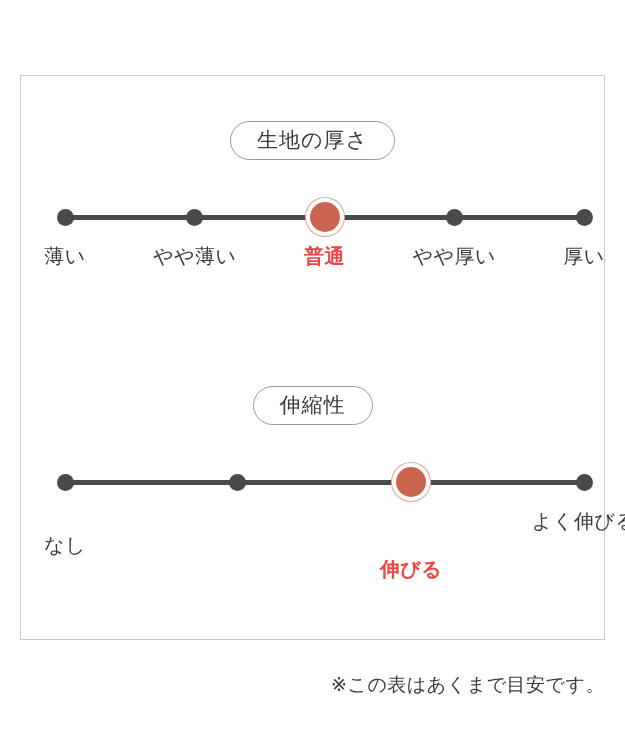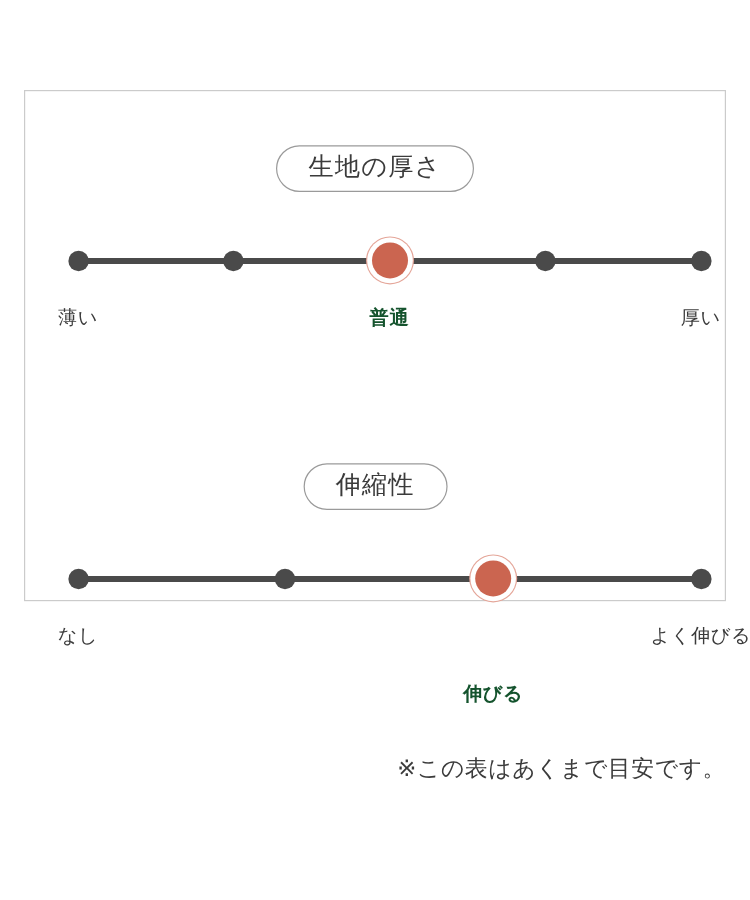--- a/index.html
+++ b/index.html
@@ -13,21 +13,21 @@
     font-family: "Liberation Sans", "DejaVu Sans", sans-serif;
     overflow: hidden;
     position: relative;
   }
 
   #spec-card {
     position: absolute;
     left: 20px;
     top: 75px;
     width: 585px;
-    height: 426px;
+    height: 565px;
     box-sizing: border-box;
     border: 1px solid #cbcbcb;
     background: #ffffff;
   }
 
   
   .scale-block {
     position: absolute;
     left: 0;
     width: 100%;
@@ -105,38 +105,38 @@
   }
   .labels-inner {
     position: absolute;
     left: 44px;
     right: 20px;
     top: 0;
     bottom: 0;
   }
   .label {
     position: absolute;
-    top: 16px;
+    top: 4px;
     transform: translateX(-50%);
     white-space: nowrap;
-    font-size: 16px;
+    font-size: 20px;
     line-height: 1.2;
     color: #3b3b3b;
     letter-spacing: 0.5px;
   }
   .label.active {
     font-weight: bold;
-    color: #14532d;
+    color: #ef4444;
   }
 
   
   #footnote {
     position: absolute;
     right: 20px;
-    top: 628px;
+    top: 672px;
     font-size: 19px;
     color: #3b3b3b;
     letter-spacing: 0.5px;
     white-space: nowrap;
   }
 </style>
 </head>
 <body>
 
 <div id="spec-card">
@@ -151,42 +151,44 @@
         <span class="dot" style="left:0%;"></span>
         <span class="dot" style="left:25%;"></span>
         <span class="dot active" style="left:50%;"></span>
         <span class="dot" style="left:75%;"></span>
         <span class="dot" style="left:100%;"></span>
       </div>
     </div>
     <div class="labels">
       <div class="labels-inner">
         <span class="label" style="left:0%;">薄い</span>
+        <span class="label" style="left:25%;">やや薄い</span>
         <span class="label active" style="left:50%;">普通</span>
+        <span class="label" style="left:75%;">やや厚い</span>
         <span class="label" style="left:100%;text-align:right;">厚い</span>
       </div>
     </div>
   </div>
 
   <div class="scale-block block-1">
     <div class="pill-row">
       <span class="pill">伸縮性</span>
     </div>
     <div class="track-wrap" style="margin-top:34px;">
       <div class="track-inner">
         <div class="track-line"></div>
         <span class="dot" style="left:0%;"></span>
         <span class="dot" style="left:33.333%;"></span>
         <span class="dot active" style="left:66.666%;"></span>
         <span class="dot" style="left:100%;"></span>
       </div>
     </div>
     <div class="labels">
       <div class="labels-inner">
-        <span class="label" style="left:0%;">なし</span>
+        <span class="label" style="left:0%;margin-top:24px;">なし</span>
         <span class="label active" style="left:66.666%;margin-top:48px;">伸びる</span>
         <span class="label" style="left:100%;">よく伸びる</span>
       </div>
     </div>
   </div>
 
 </div>
 
 <div id="footnote">※この表はあくまで目安です。</div>
 

